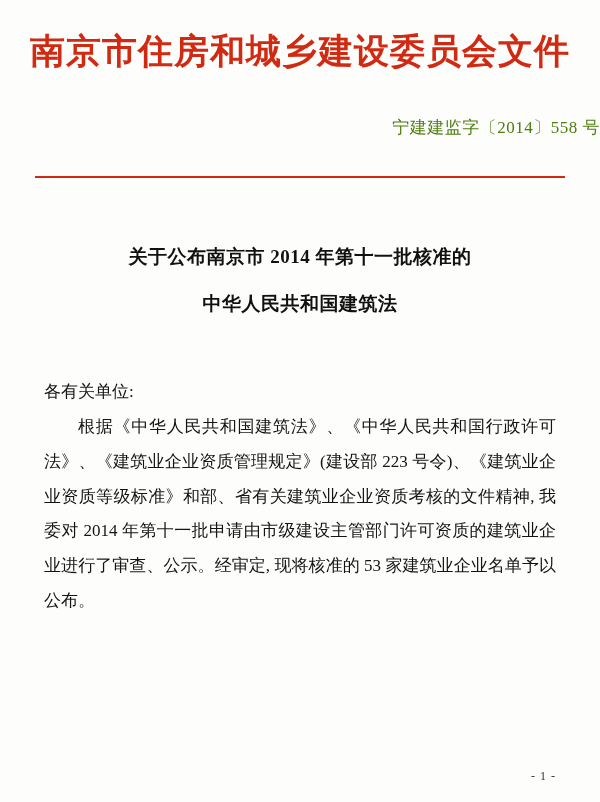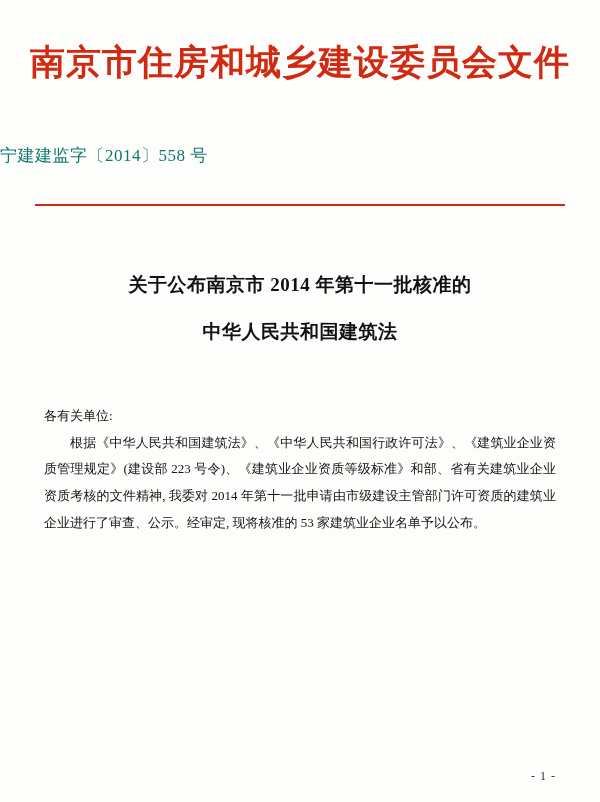--- a/index.html
+++ b/index.html
@@ -18,36 +18,36 @@
   .page {
     position: relative;
     width: 600px;
     height: 802px;
     box-sizing: border-box;
     background: #fdfdfb;
   }
   
   .masthead {
     text-align: center;
-    padding-top: 41px;
+    padding-top: 30px;
     color: #d02b12;
     font-family: "DejaVu Serif", "Liberation Serif", serif;
     font-weight: bold;
     font-size: 35px;
     letter-spacing: 1px;
     line-height: 1.2;
     white-space: nowrap;
   }
   
   .doc-number {
-    text-align: left;
-    margin-top: 61px;
+    text-align: right;
+    margin-top: 44px;
     font-size: 17px;
     letter-spacing: 0.5px;
-    color: #0f766e;
+    color: #4d7c0f;
     font-family: "Liberation Serif", "DejaVu Serif", serif;
   }
   
   .red-rule {
     margin: 37px auto 0 auto;
     width: 530px;
     height: 2px;
     background: #d02b12;
   }
   
@@ -60,21 +60,21 @@
     letter-spacing: 0.5px;
     color: #111;
     font-family: Liberation Serif, serif;
   }
   .title-line {
     display: block;
   }
   
   .body-block {
     margin: 48px 44px 8px 44px;
-    font-size: 13px;
+    font-size: 17px;
     line-height: 2.05;
     text-align: justify;
     text-justify: inter-ideograph;
     color: #141414;
   }
   .salutation {
     margin: 0 0 0 0;
   }
   .para {
     margin: 0;

